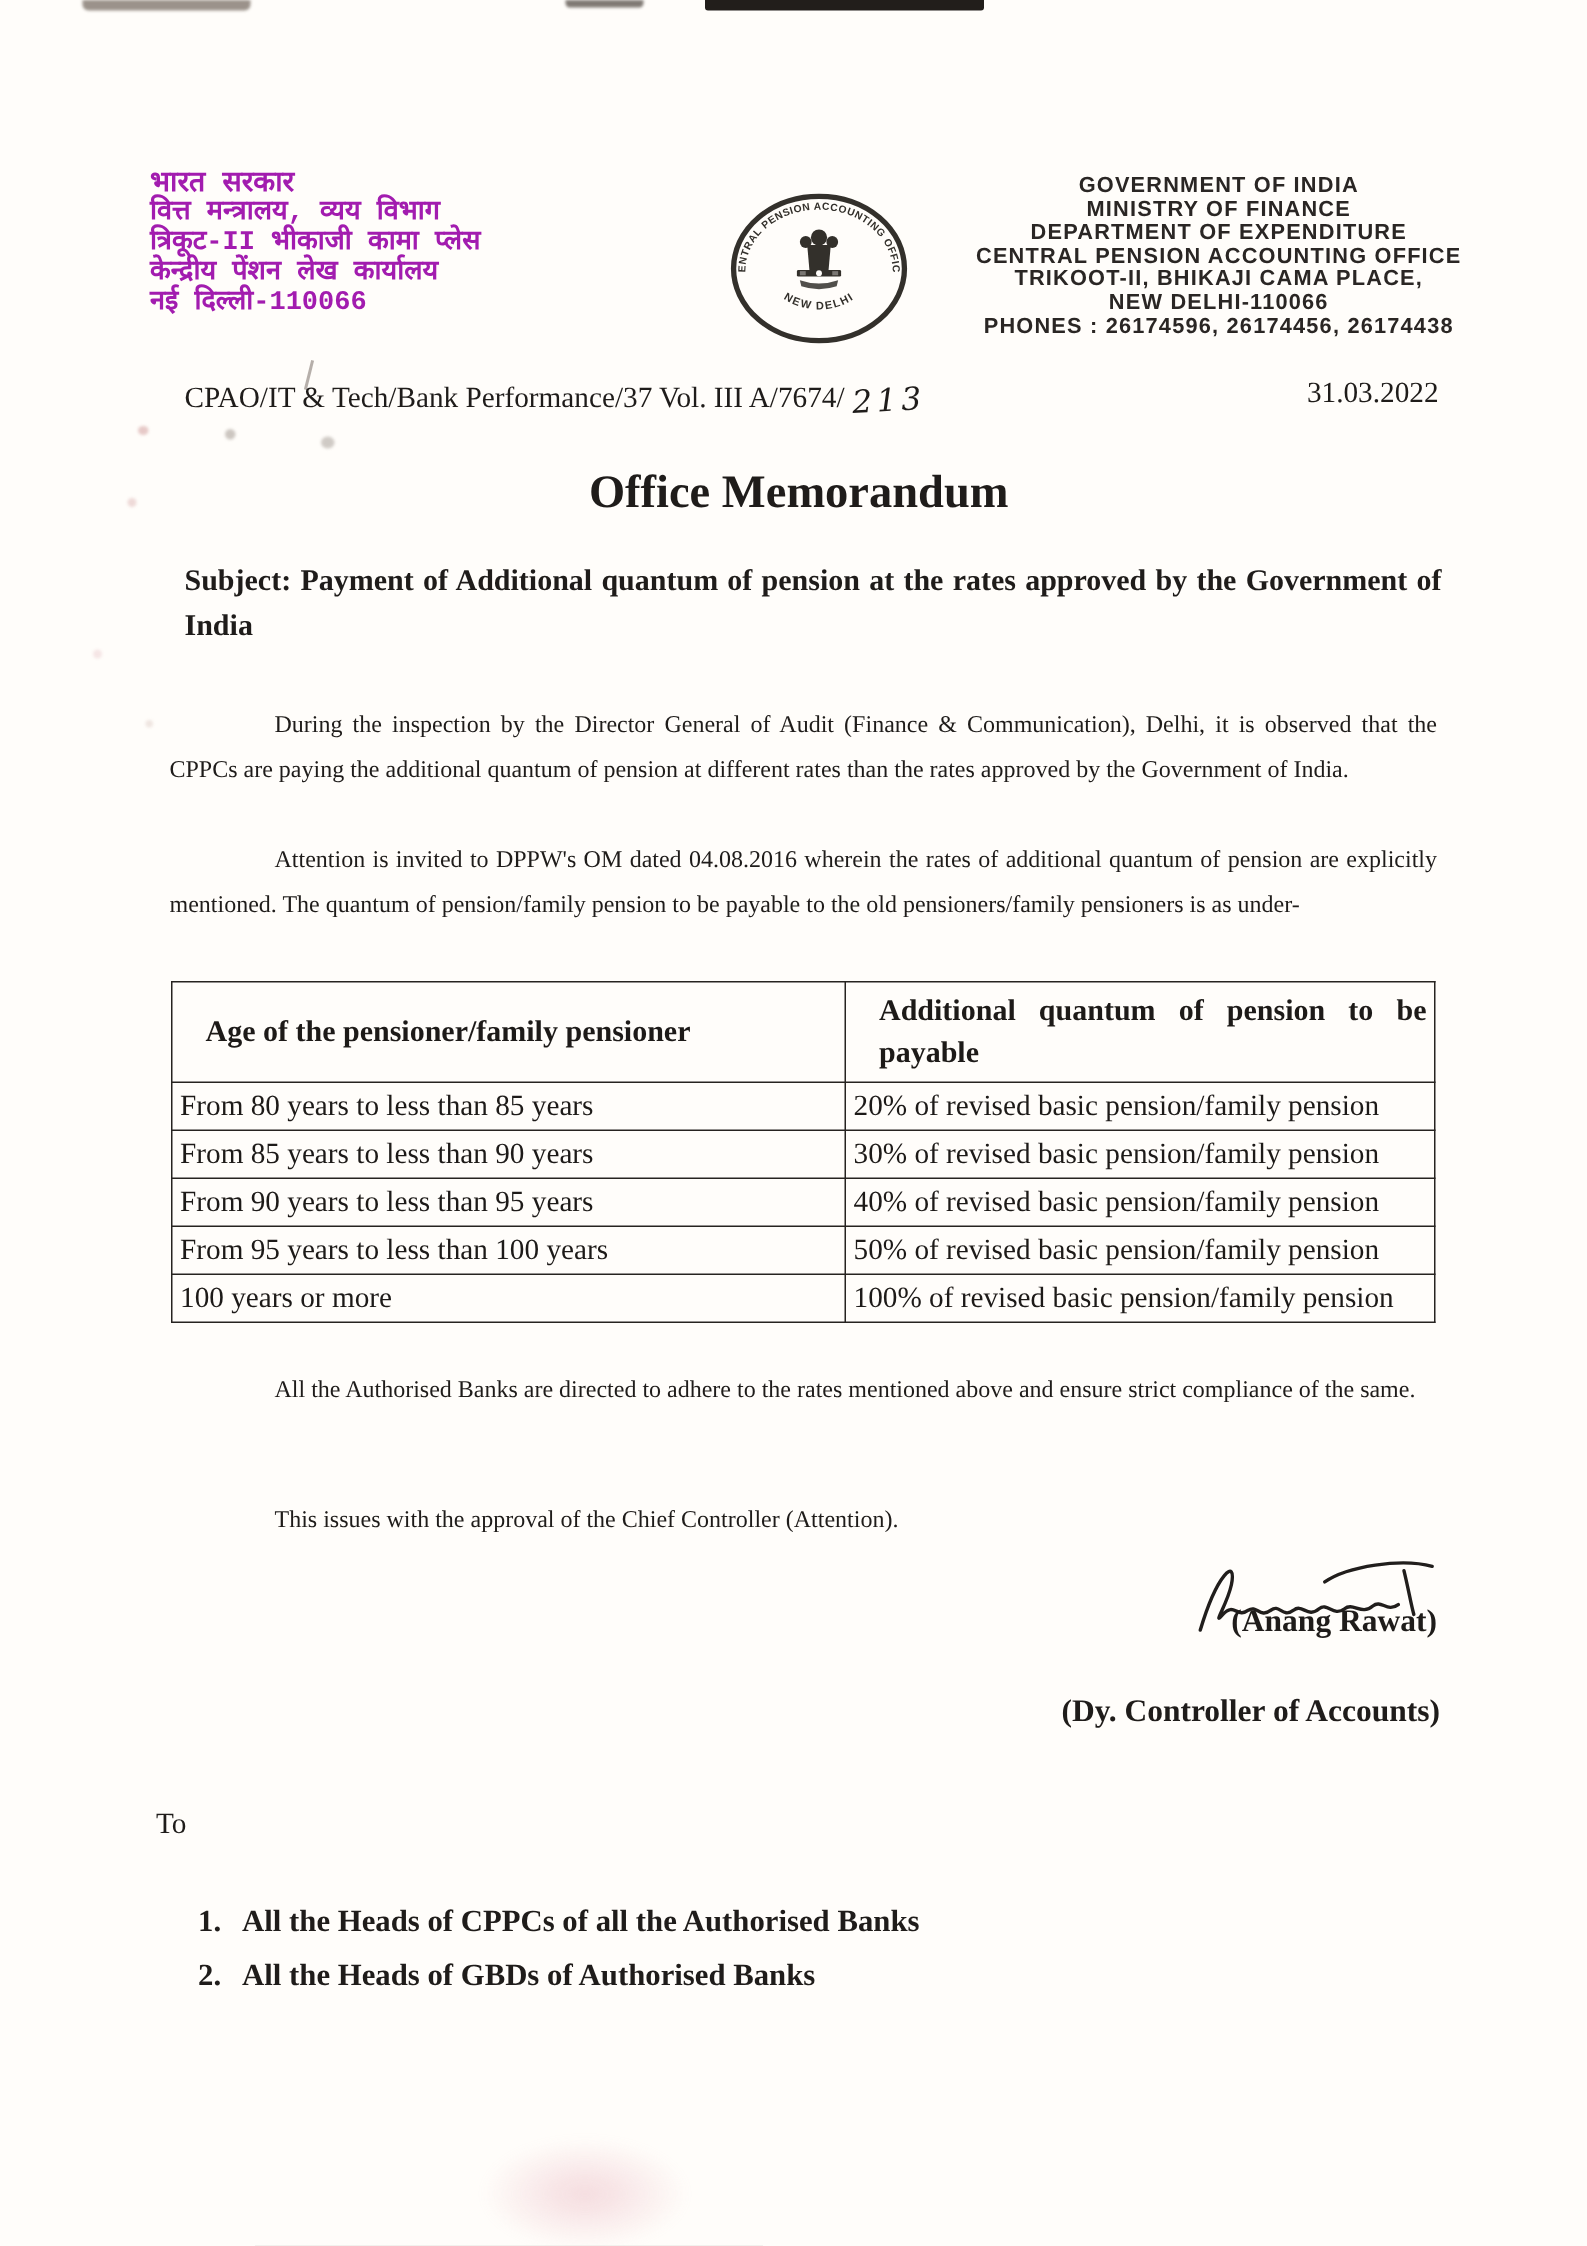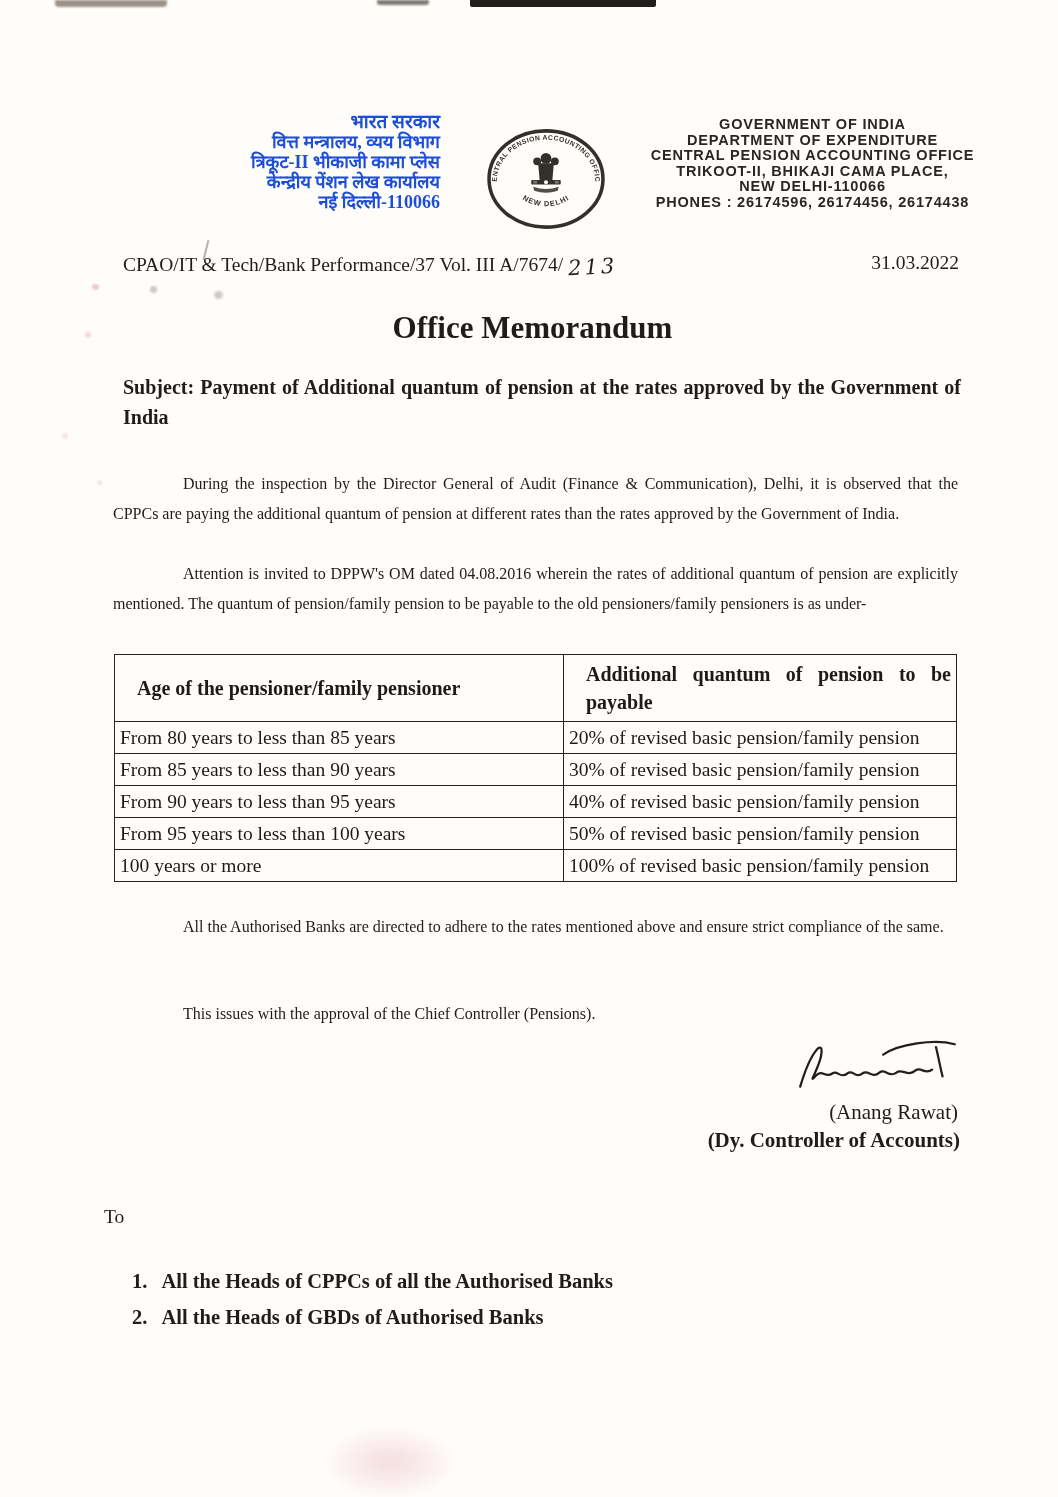--- a/index.html
+++ b/index.html
@@ -23,22 +23,22 @@
   .speck.s3{left:150px;top:286px;width:7px;height:7px;background:#9a9088;opacity:.5;filter:blur(1px);}
   .speck.s4{left:214px;top:291px;width:9px;height:8px;background:#8a8078;opacity:.4;filter:blur(1px);}
   .speck.s5{left:62px;top:433px;width:6px;height:6px;background:#d8a0a8;opacity:.25;filter:blur(1px);}
   .speck.s6{left:97px;top:480px;width:5px;height:5px;background:#cbb0a8;opacity:.3;filter:blur(1px);}
   .pen-stroke{left:205px;top:240px;width:2px;height:20px;background:#7a7068;opacity:.55;transform:rotate(14deg);}
   .bottom-smudge{left:320px;top:1425px;width:140px;height:75px;background:radial-gradient(ellipse at center,#e8b4be 0%,rgba(232,180,190,0) 70%);opacity:.45;filter:blur(4px);}
 
   
   .hindi-block{
     position:absolute;left:100px;top:112px;width:340px;
-    text-align:right;font-family:Liberation Serif, serif;
-    font-weight:bold;color:#1d4ed8;
+    text-align:left;font-family:Liberation Mono, monospace;
+    font-weight:bold;color:#a21caf;
   }
   .hindi-line{font-size:18px;line-height:20px;}
   .hindi-line.first{font-size:19px;}
   .hindi-line.phone{font-size:14.5px;letter-spacing:.5px;margin-top:3px;}
 
   .seal{position:absolute;left:482px;top:124px;width:128px;height:110px;}
 
   .english-block{
     position:absolute;left:600px;top:117px;width:425px;
     text-align:center;font-family:"Liberation Sans", sans-serif;
@@ -71,21 +71,21 @@
     border:1.8px solid #262320;
     padding:1px 5px;vertical-align:middle;text-align:left;
   }
   .rates-table th{font-size:20px;font-weight:bold;padding-left:22px;}
   .rates-table .hdr-right{text-align:justify;line-height:28px;padding-top:4px;padding-bottom:4px;}
   .rates-table .hdr-row th{height:58px;}
   .rates-table .data-row td{height:29px;margin-left:42px;}
 
   
   .signature-scribble{position:absolute;left:790px;top:1032px;width:175px;height:66px;}
-  .sig-name{position:absolute;right:100px;top:1100px;font-weight:normal;font-size:21px;}
+  .sig-name{position:absolute;right:100px;top:1068px;font-weight:bold;font-size:21px;}
   .sig-title{position:absolute;right:98px;top:1128px;font-weight:bold;font-size:21px;}
 
   
   .to-label{position:absolute;left:104px;top:1206px;font-size:19.5px;}
   .recipient-list{position:absolute;left:132px;top:1263px;font-weight:bold;font-size:20.5px;}
   .recipient-item{display:flex;gap:14px;line-height:36px;}
 </style>
 </head>
 <body>
 
@@ -131,20 +131,21 @@
       <rect x="50" y="57" width="30" height="4.5" rx="1"></rect>
       <circle cx="65" cy="59.2" r="2" fill="#fffdfa"></circle>
       <rect x="52" y="57.8" width="4" height="2.8" fill="#fffdfa" opacity=".35"></rect>
       <rect x="74" y="57.8" width="4" height="2.8" fill="#fffdfa" opacity=".35"></rect>
       <path d="M52,64 Q65,68.5 78,64 L77,68 Q65,72 53,68 Z" opacity=".85"></path>
     </g>
   </svg>
 
   <div class="english-block">
     <div>GOVERNMENT OF INDIA</div>
+    <div>MINISTRY OF FINANCE</div>
     <div>DEPARTMENT OF EXPENDITURE</div>
     <div>CENTRAL PENSION ACCOUNTING OFFICE</div>
     <div>TRIKOOT-II, BHIKAJI CAMA PLACE,</div>
     <div>NEW DELHI-110066</div>
     <div>PHONES : 26174596, 26174456, 26174438</div>
   </div>
 
   <div class="ref-row">
     <div class="ref-number">
       <span>CPAO/IT &amp; Tech/Bank Performance/37 Vol. III A/7674/</span>
@@ -183,21 +184,21 @@
         <td>50% of revised basic pension/family pension</td>
       </tr>
       <tr class="data-row">
         <td>100 years or more</td>
         <td>100% of revised basic pension/family pension</td>
       </tr>
     </tbody>
   </table>
 
   <p class="body-text p3 indent">All the Authorised Banks are directed to adhere to the rates mentioned above and ensure strict compliance of the same.</p>
-  <p class="body-text p4 indent">This issues with the approval of the Chief Controller (Pensions).</p>
+  <p class="body-text p4 indent">This issues with the approval of the Chief Controller (Attention).</p>
 
   <svg class="signature-scribble" viewBox="0 0 180 70">
     <g fill="none" stroke="#211e1c" stroke-width="2.4" stroke-linecap="round">
       <path d="M8,58 C20,18 34,6 30,26 C27,40 16,56 24,47 C32,38 34,50 42,44 C48,40 50,50 58,44 C64,39 66,50 74,44 C80,39 84,50 92,43 C98,38 102,49 110,43 C116,38 122,48 130,41 C136,36 140,46 148,40"></path>
       <path d="M152,16 C155,28 157,40 159,47"></path>
       <path d="M96,24 C112,13 150,7 172,13"></path>
     </g>
   </svg>
   <div class="sig-name">(Anang Rawat)</div>
   <div class="sig-title">(Dy. Controller of Accounts)</div>

